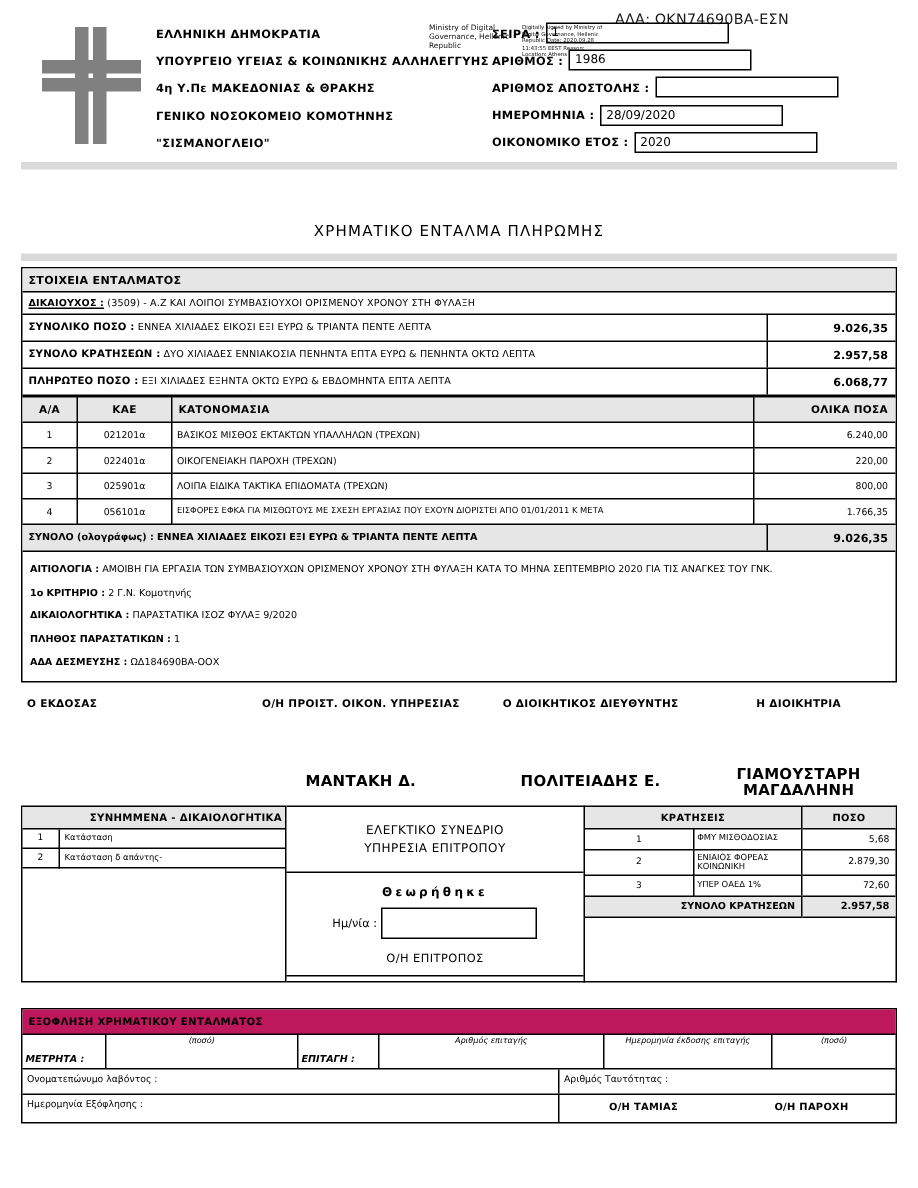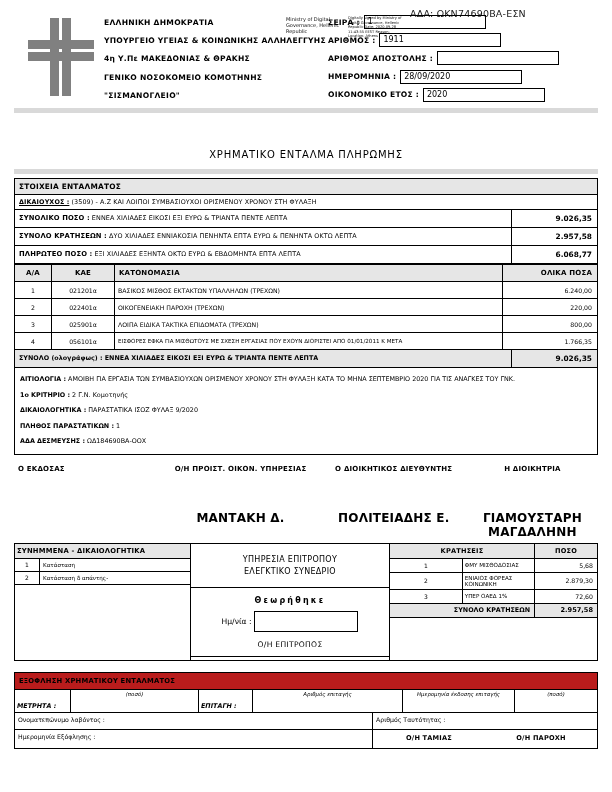--- a/index.html
+++ b/index.html
@@ -257,23 +257,24 @@
   }
   .sigrow > div { text-align: center; }
   .sg1 { width: 25%; text-align: left !important; padding-left: 2px; }
   .sg2 { width: 27%; }
   .sg3 { width: 26%; }
   .sg4 { width: 22%; }
 
   .namerow {
     display: flex;
     margin: 38px 16px 0 16px;
-    font-size: 12px;
-    font-weight: bold;
-    letter-spacing: .2px;
+    font-size: 10px;
+    font-weight: bold;
+    letter-spacing: .2px;
+    align-items: center;
   }
   .namerow > div { text-align: center; }
 
   
   .panels {
     display: flex;
     margin: 4px 14px 0 14px;
     align-items: stretch;
     height: 118px;
   }
@@ -293,21 +294,21 @@
     flex: 1;
     border: 1px solid #000;
     border-left: 0;
     box-sizing: border-box;
   }
   .panel-head {
     background: #e6e6e6;
     border-bottom: 1px solid #000;
     font-size: 6.8px;
     font-weight: bold;
-    text-align: left;
+    text-align: right;
     padding: 3px 2px;
     letter-spacing: .2px;
   }
   table.attach {
     width: 100%;
     border-collapse: collapse;
     table-layout: fixed;
   }
   table.attach td {
     border-bottom: 1px solid #000;
@@ -389,21 +390,21 @@
   
   .discharge {
     position: absolute;
     left: 14px;
     right: 14px;
     top: 672px;
     border: 1px solid #000;
     box-sizing: border-box;
   }
   .d-head {
-    background: #b91c1c;
+    background: #be185d;
     border-bottom: 1px solid #000;
     font-size: 6.8px;
     font-weight: bold;
     padding: 4px 4px;
     letter-spacing: .2px;
   }
   .d-row1 {
     display: flex;
     border-bottom: 1px solid #000;
     height: 22px;
@@ -483,21 +484,21 @@
       <div class="sig-b">Digitally signed by Ministry of Digital Governance, Hellenic Republic Date: 2020.09.28 11:43:55 EEST Reason: Location: Athens</div>
     </div>
 
     <div class="fields">
       <div class="frow">
         <span class="flabel">ΣΕΙΡΑ :</span>
         <span class="fbox">1</span>
       </div>
       <div class="frow">
         <span class="flabel">ΑΡΙΘΜΟΣ :</span>
-        <span class="fbox">1911</span>
+        <span class="fbox">1986</span>
       </div>
       <div class="frow">
         <span class="flabel">ΑΡΙΘΜΟΣ ΑΠΟΣΤΟΛΗΣ :</span>
         <span class="fbox"></span>
       </div>
       <div class="frow">
         <span class="flabel">ΗΜΕΡΟΜΗΝΙΑ :</span>
         <span class="fbox">28/09/2020</span>
       </div>
       <div class="frow">
@@ -637,22 +638,22 @@
           <tr>
             <td class="n">2</td>
             <td>Κατάσταση δ απάντης-</td>
           </tr>
         </tbody>
       </table>
     </div>
 
     <div class="panel-mid">
       <div class="es-title">
+        <div>ΕΛΕΓΚΤΙΚΟ ΣΥΝΕΔΡΙΟ</div>
         <div>ΥΠΗΡΕΣΙΑ ΕΠΙΤΡΟΠΟΥ</div>
-        <div>ΕΛΕΓΚΤΙΚΟ ΣΥΝΕΔΡΙΟ</div>
       </div>
       <div class="th-word">Θεωρήθηκε</div>
       <div class="date-line">
         <span class="lab">Ημ/νία :</span>
         <span class="bx"></span>
       </div>
       <div class="ep-sign">Ο/Η ΕΠΙΤΡΟΠΟΣ</div>
     </div>
 
     <div class="panel-right">

